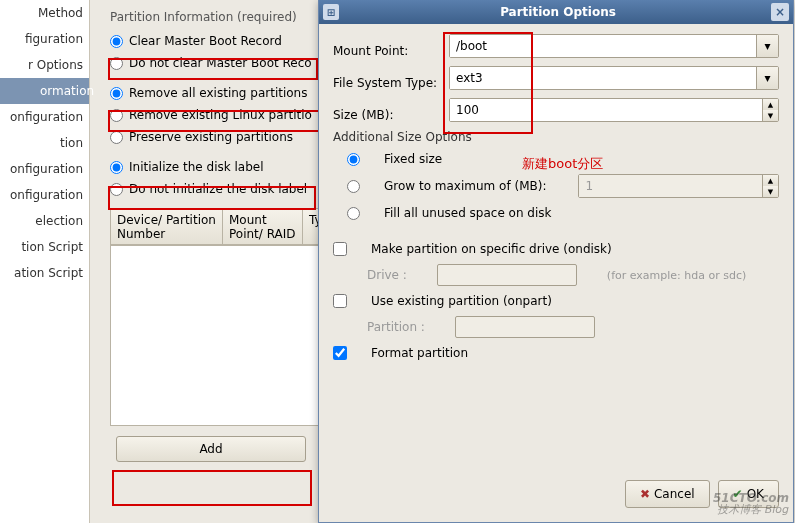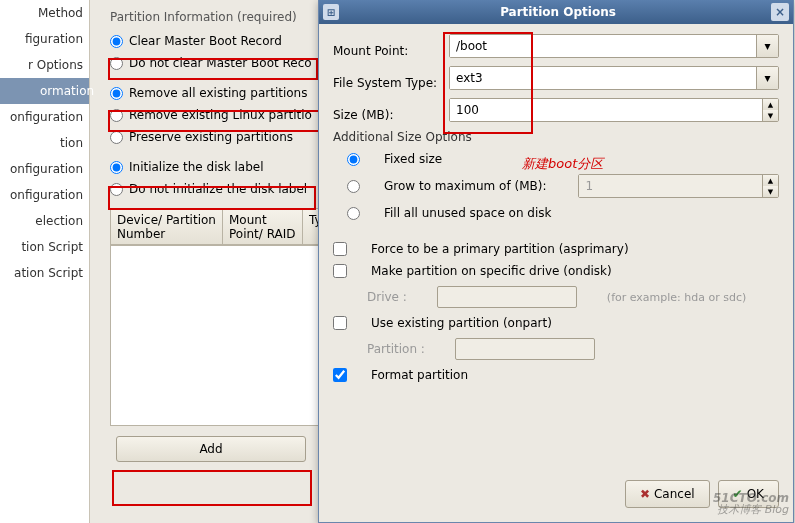--- a/index.html
+++ b/index.html
@@ -48,21 +48,21 @@
 .indent2 { margin-left: 34px; }
 .chkrow { display: flex; align-items: center; gap: 24px; padding: 4px 0; }
 .chkrow.dis { color: #999; }
 .chkrow input[type=checkbox] { width: 14px; height: 14px; }
 .small-input { width: 140px; height: 22px; border: 1px solid #a69f8e; background: #f0ede5; border-radius: 2px; margin: 0 6px; }
 .hint { color: #999; font-size: 11px; }
 .dlg-btns { position: absolute; bottom: 14px; right: 14px; display: flex; gap: 8px; }
 .dlg-btns button { height: 28px; padding: 0 14px; background: linear-gradient(#f6f3eb,#e3dfd3); border: 1px solid #a69f8e; border-radius: 3px; cursor: pointer; display: flex; align-items: center; gap: 4px; }
 .okic { color: #3a8a3a; font-weight: bold; } .xic { color: #aa3030; font-weight: bold; }
 
-.annot { position: absolute; color: #d40000; font-size: 13px; pointer-events: none; font-style: italic; }
+.annot { position: absolute; color: #d40000; font-size: 13px; pointer-events: none; }
 
 .watermark { position: absolute; right: 6px; bottom: 8px; color: rgba(60,60,60,.45); font-size: 20px; font-weight: bold; font-style: italic; line-height: 1; text-align: right; pointer-events: none; }
 .watermark .sub { font-size: 11px; font-weight: normal; }
 </style>
 </head>
 <body>
 
 <div class="sidebar">
   <div class="item">Method</div>
   <div class="item">figuration</div>
@@ -189,24 +189,20 @@
         <input type="radio" style="">
         <span>Fill all unused space on disk</span>
       </div>
       <div style="height:6px"></div>
     </div>
 
     <div style="height:8px"></div>
 
     <div class="chkrow">
       <input type="checkbox" style="">
-      <span>Force to be a primary partition (asprimary)</span>
-    </div>
-    <div class="chkrow">
-      <input type="checkbox" style="">
       <span>Make partition on specific drive (ondisk)</span>
     </div>
     <div class="chkrow dis indent2">
       <span>Drive :</span>
       <input class="small-input" disabled="" style="">
       <span class="hint">(for example: hda or sdc)</span>
     </div>
     <div class="chkrow">
       <input type="checkbox" style="">
       <span>Use existing partition (onpart)</span>

